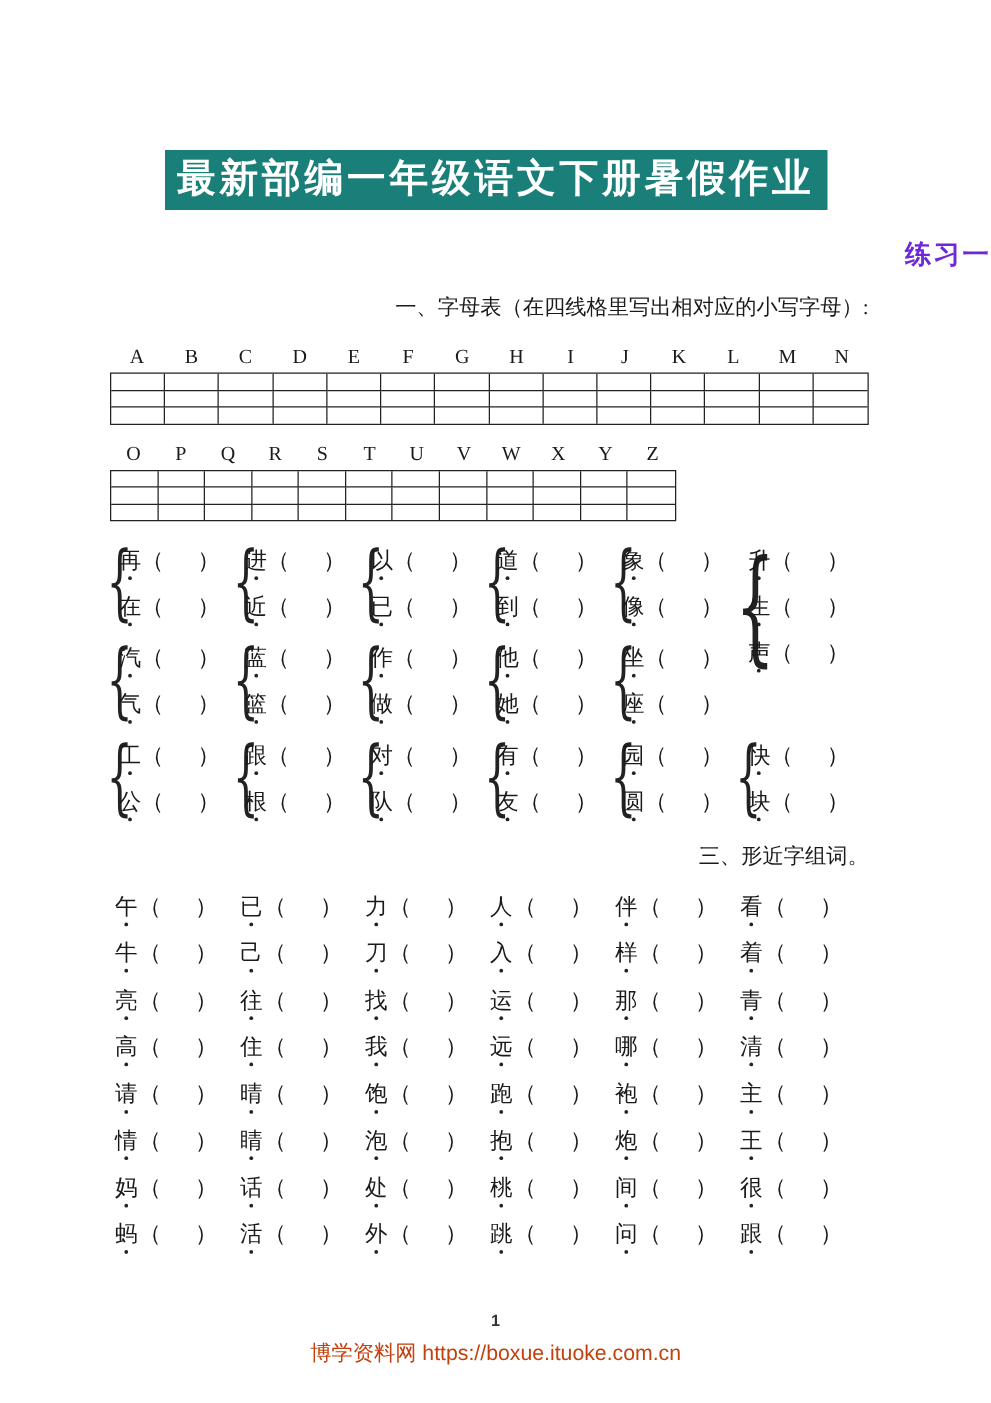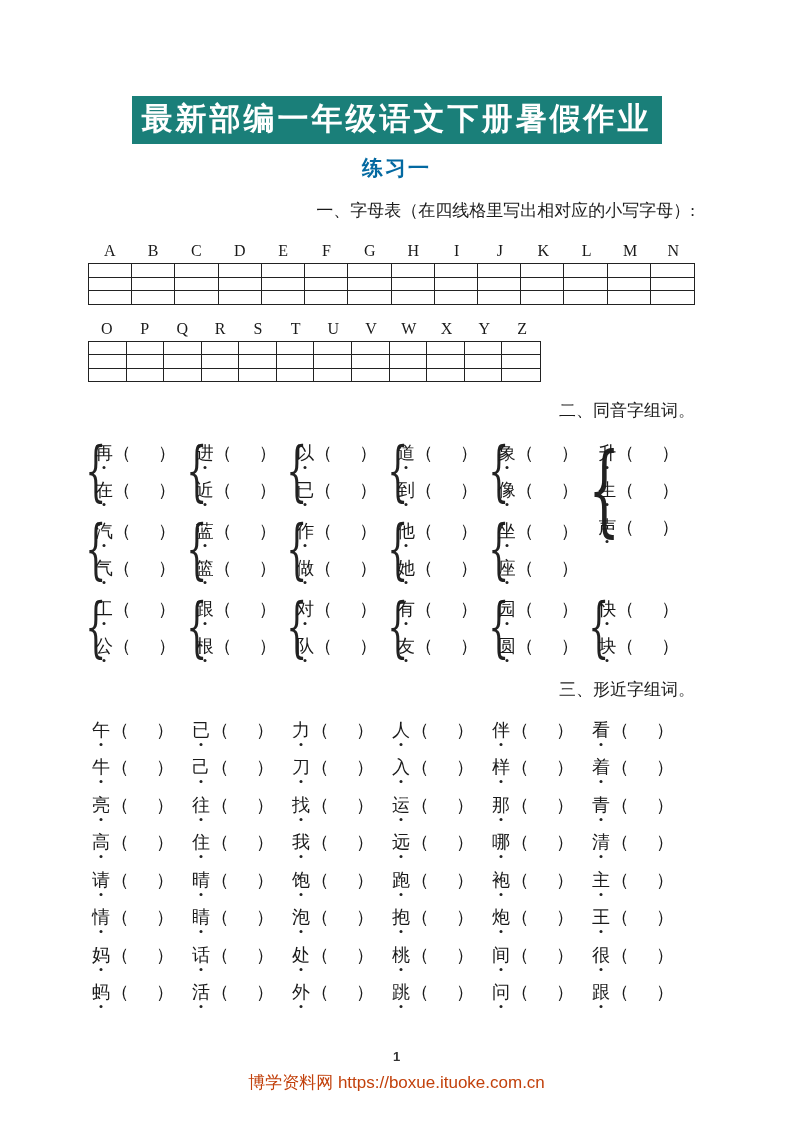--- a/index.html
+++ b/index.html
@@ -1,28 +1,28 @@
 <!DOCTYPE html>
 <html><head>
 <meta charset="utf-8">
 <style>
   html,body{margin:0;padding:0;}
   .page{
     width:793px;height:1122px;background:#ffffff;position:relative;
     font-family:"Liberation Serif","DejaVu Serif",serif;color:#1a1a1a;
     overflow:hidden;
   }
-  .title-wrap{text-align:center;padding-top:96px;}
+  .title-wrap{text-align:center;padding-top:120px;}
   .title-banner{
     display:inline-block;background:#1A7F79;color:#ffffff;
     font-family:"Liberation Sans","DejaVu Sans",sans-serif;font-weight:bold;
     font-size:31px;letter-spacing:3px;padding:2px 10px 4px 10px;
   }
   .subtitle{
-    text-align:center;margin-top:10px;color:#0369a1;font-weight:bold;
+    text-align:right;margin-top:21px;color:#6d28d9;font-weight:bold;
     font-family:"Liberation Sans","DejaVu Sans",sans-serif;font-size:21px;letter-spacing:2px;
   }
   .content{width:607px;margin-left:88px;}
   .sec-heading{font-size:17px;font-weight:normal;margin:0;text-align:right;}
   .sec1-heading{margin-top:17px;}
   .letters-row{display:flex;margin-top:20px;}
   .letters-row .ltr{flex:1;text-align:center;font-size:16px;}
   .letters-row2{width:453px;margin-top:15px;}
   .fourline{border:1px solid #222;display:grid;margin-top:3px;}
   .fourline .cell{border-right:1px solid #222;border-bottom:1px solid #222;height:12.5px;}
@@ -190,21 +190,20 @@
         <div class="cell last-row"></div>
         <div class="cell last-row"></div>
         <div class="cell last-row"></div>
         <div class="cell last-row"></div>
         <div class="cell last-row"></div>
         <div class="cell last-row"></div>
         <div class="cell last-row"></div>
         <div class="cell last-col last-row"></div>
       </div>
 
-    <div class="sec-heading sec2-heading">二、同音字组词。</div>
 
 
     <div class="homophone-grid" id="homophone-grid">
         <div class="group">
           <span class="brace">{</span>
           <div class="lines">
             <div class="hline">
               <span class="zi dotted">再</span>
               <span class="blank">
                 <span class="p">（</span>

